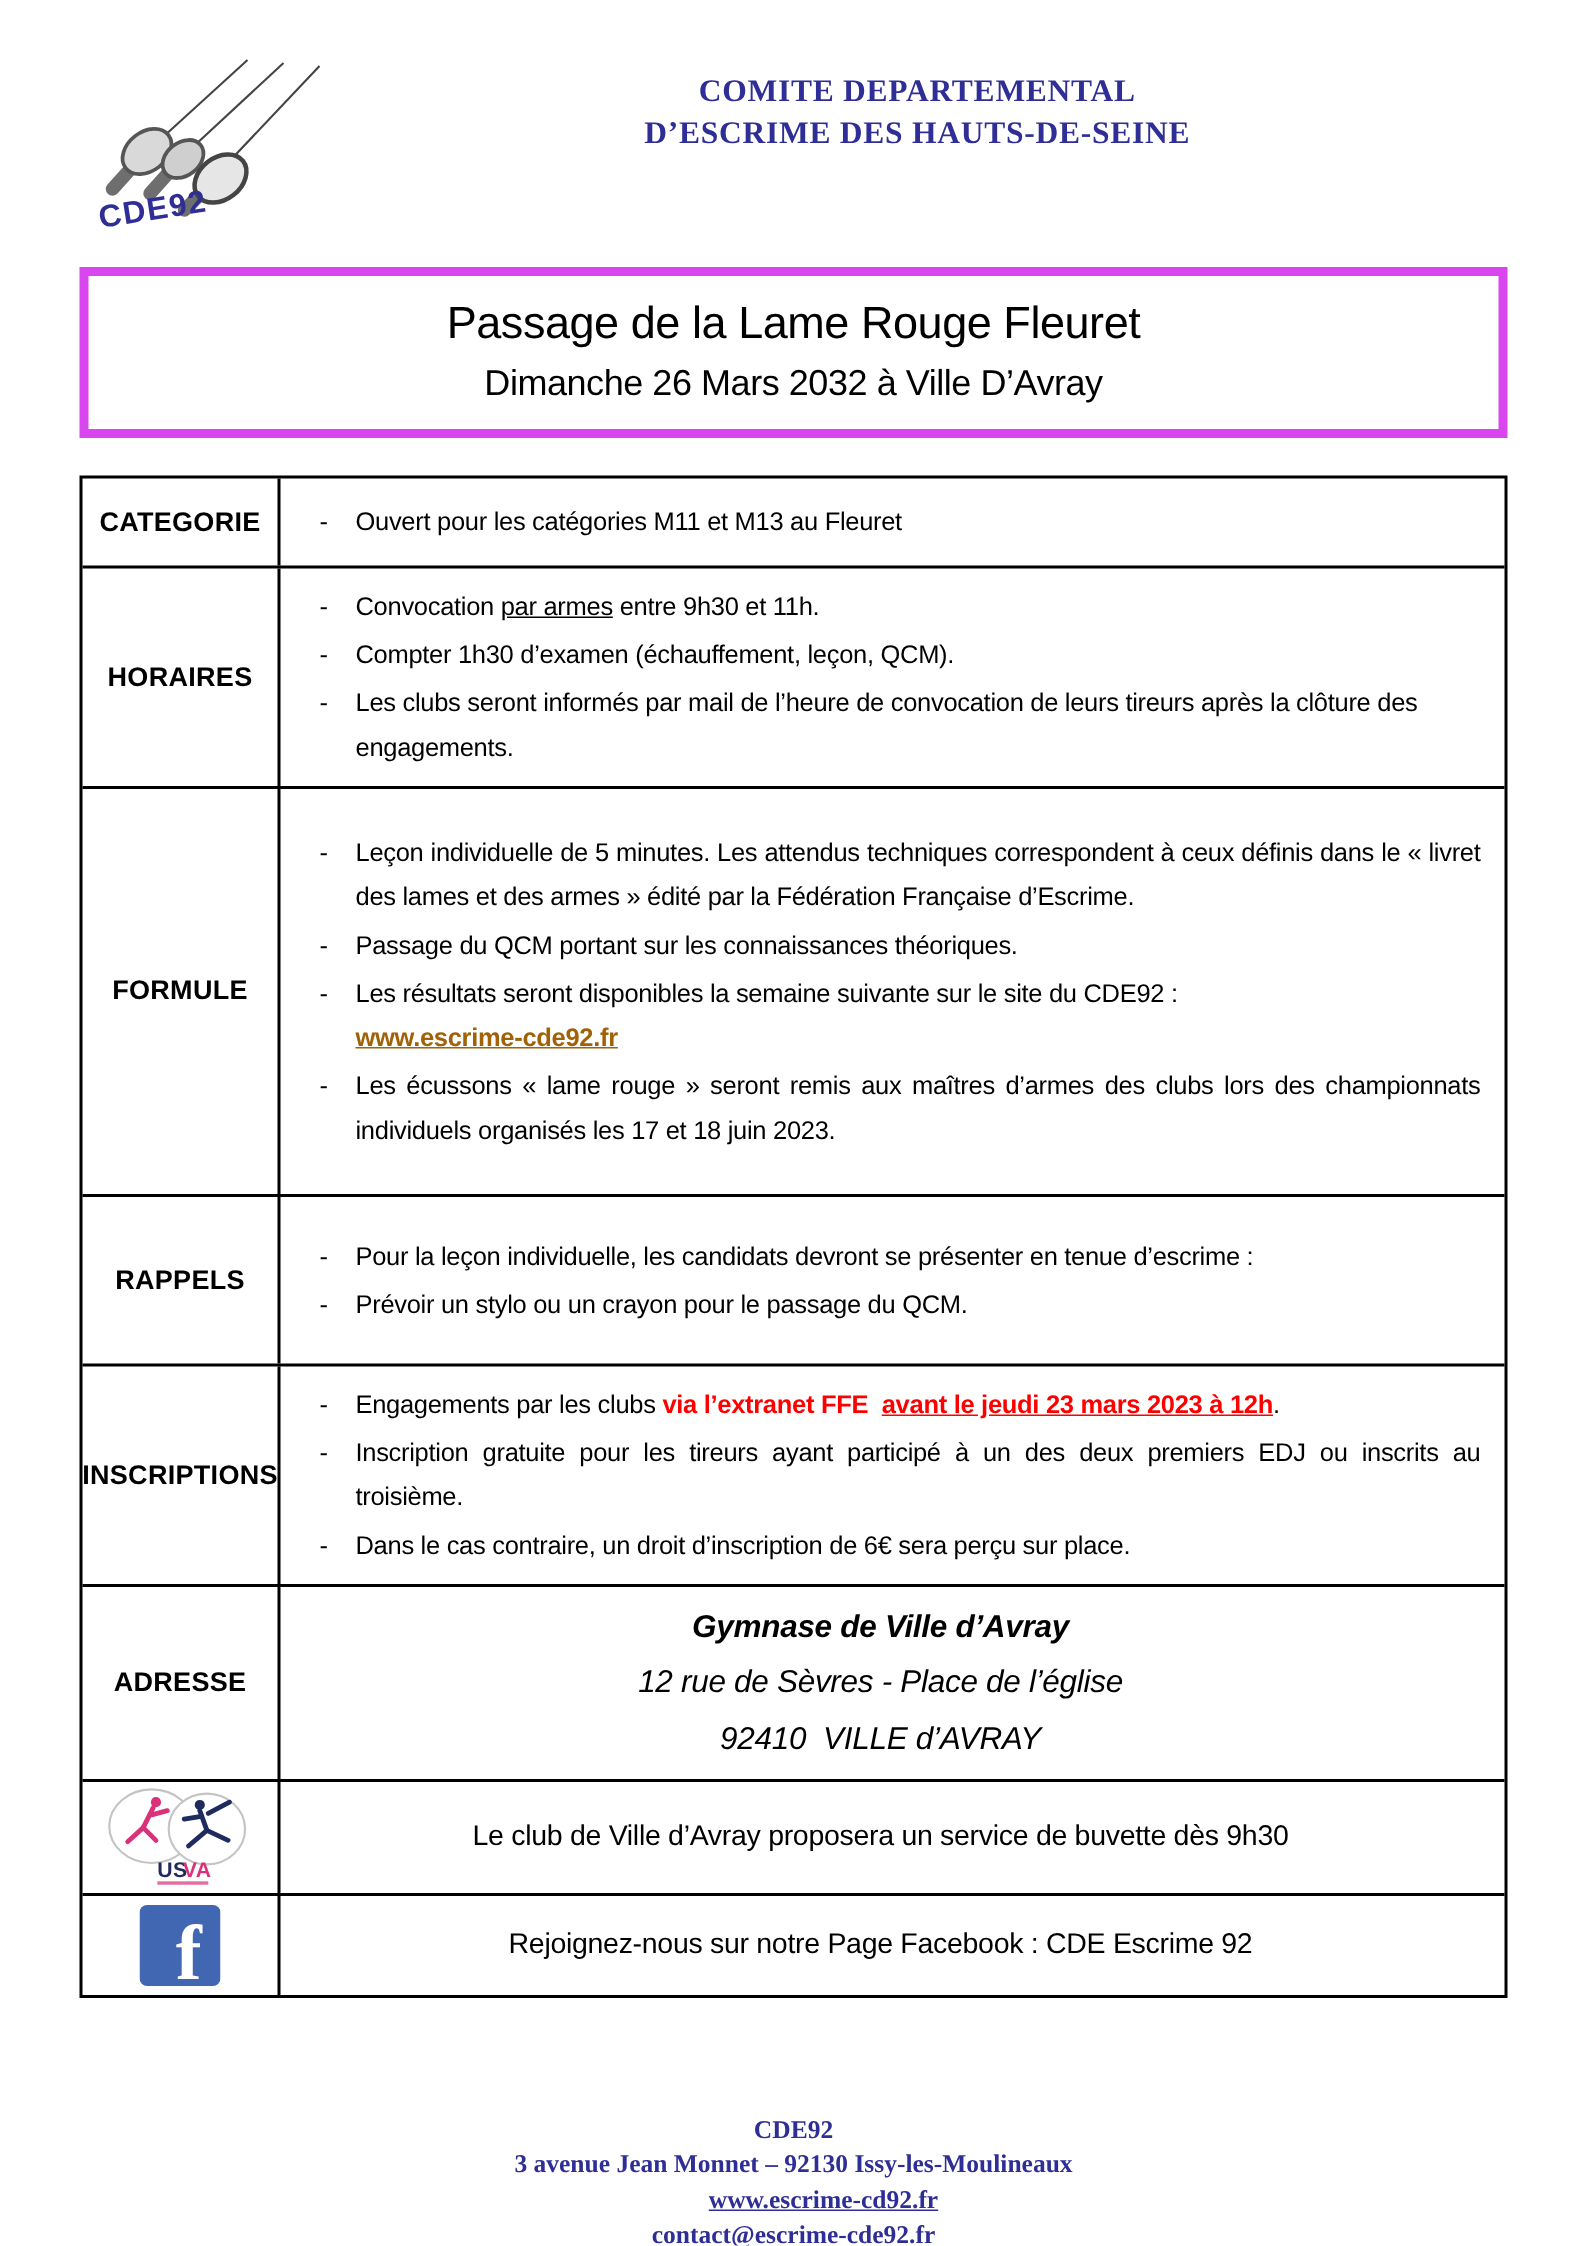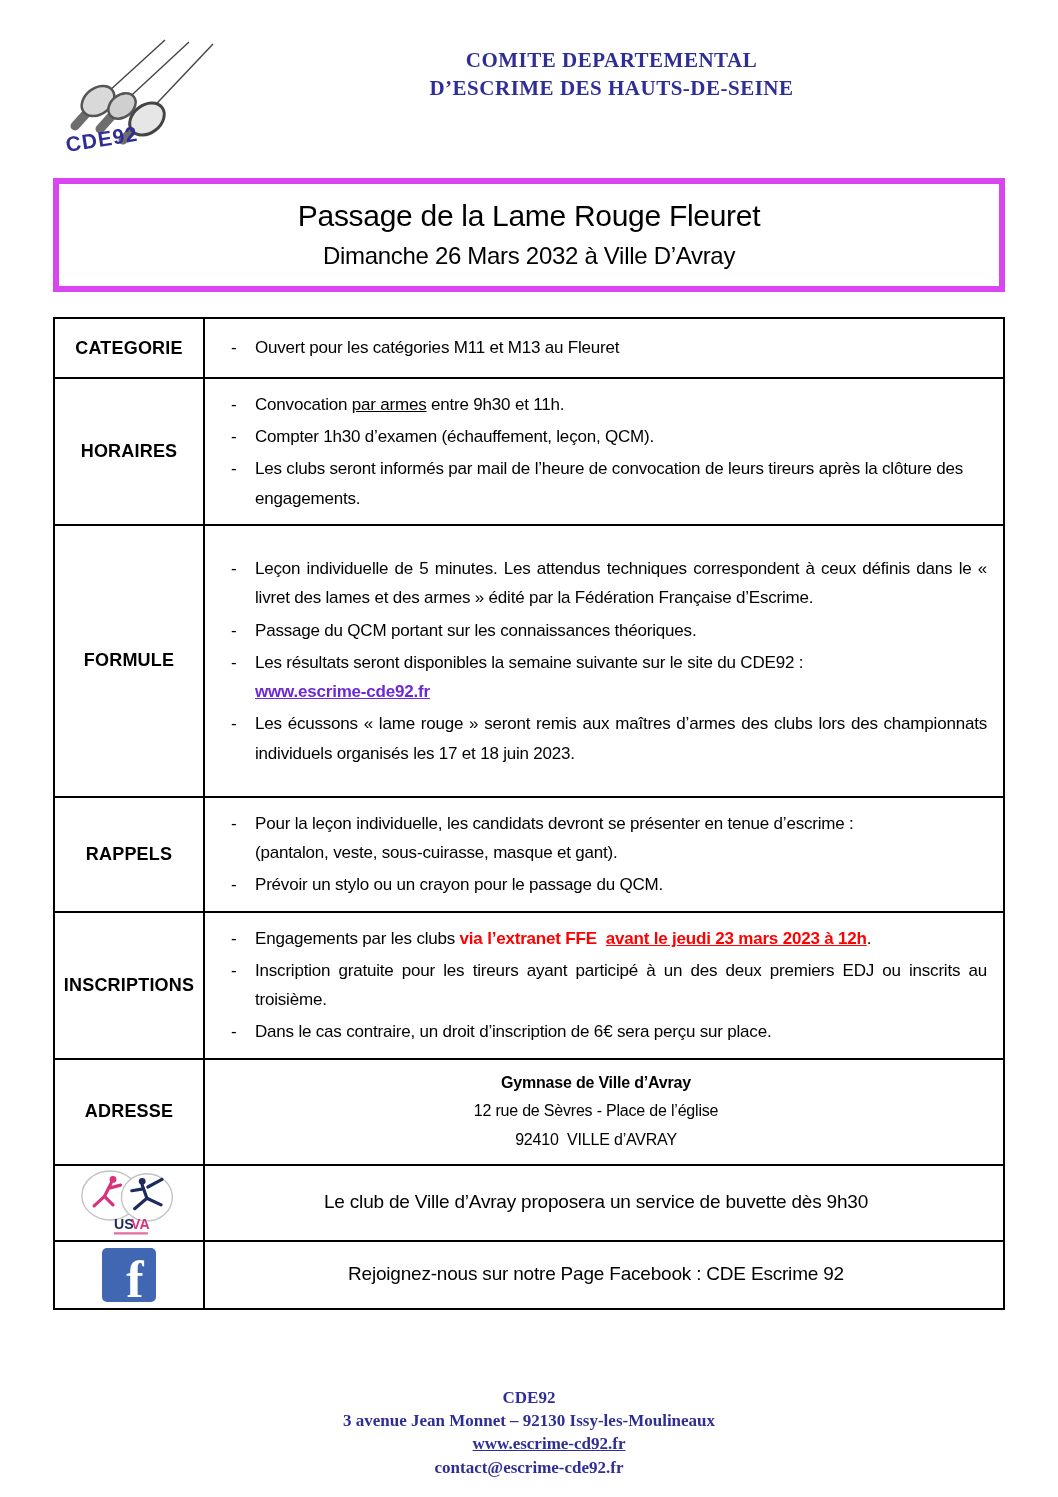--- a/index.html
+++ b/index.html
@@ -33,44 +33,44 @@
     margin-top:16px;
   }
   .event-title { font-size:30px; letter-spacing:-0.3px; }
   .event-subtitle { font-size:24px; margin-top:9px; letter-spacing:-0.3px; }
 
   
   .dtable { border:2px solid #000; margin-top:25px; }
   .trow { display:flex; border-top:2px solid #000; }
   .trow:first-child { border-top:none; }
   .tlabel {
-    width:150px; flex-shrink:0;
+    width:132px; flex-shrink:0;
     border-right:2px solid #000;
     display:flex; align-items:center; justify-content:center;
     font-weight:bold; font-size:18px; letter-spacing:0.2px;
     text-align:center; padding:4px;
   }
   .tcontent {
     flex:1; padding:8px 16px 8px 0;
     display:flex; flex-direction:column; justify-content:center;
     font-size:17px; line-height:1.72; letter-spacing:-0.2px;
   }
   ul.blist { margin:0; padding:0; list-style:none; }
   ul.blist li { position:relative; padding-left:50px; margin:3px 0; }
   ul.blist li::before { content:"-"; position:absolute; left:26px; top:0; }
   .justify { text-align:justify; }
   .block { display:block; }
   .u { text-decoration:underline; }
   .red { color:#FF0000; font-weight:bold; }
   .red-u { color:#FF0000; font-weight:bold; text-decoration:underline; }
-  .link { color:#6d28d9; font-weight:bold; text-decoration:underline; cursor:pointer; }
+  .link { color:#a16207; font-weight:bold; text-decoration:underline; cursor:pointer; }
   .bold { font-weight:bold; }
 
   .center-content { text-align:center; }
-  .adresse-line { font-size:16px; line-height:1.78; }
+  .adresse-line { font-size:21px; line-height:1.78;font-style:italic; }
   .single-line { font-size:19px; }
 
   
   .footer {
     margin-top:76px; text-align:center;
     font-family:"Liberation Serif", serif;
     font-weight:bold; color:#2E2E96;
     font-size:17px; line-height:1.38;
   }
   .footer .u { cursor:pointer;margin-left:40px; }
@@ -141,21 +141,21 @@
           <li><span>Les résultats seront disponibles la semaine suivante sur le site du CDE92 :</span><a class="link block">www.escrime-cde92.fr</a></li>
           <li class="justify"><span>Les écussons « lame rouge » seront remis aux maîtres d’armes des clubs lors des championnats individuels organisés les 17 et 18 juin 2023.</span></li>
         </ul>
       </div>
     </div>
 
     <div class="trow" style="min-height:113px">
       <div class="tlabel">RAPPELS</div>
       <div class="tcontent">
         <ul class="blist">
-          <li><span>Pour la leçon individuelle, les candidats devront se présenter en tenue d’escrime :</span><span class="block">(pantalon, veste, sous-cuirasse, masque et gant).</span></li>
+          <li><span>Pour la leçon individuelle, les candidats devront se présenter en tenue d’escrime :</span></li>
           <li><span>Prévoir un stylo ou un crayon pour le passage du QCM.</span></li>
         </ul>
       </div>
     </div>
 
     <div class="trow" style="min-height:146px">
       <div class="tlabel">INSCRIPTIONS</div>
       <div class="tcontent">
         <ul class="blist">
           <li><span>Engagements par les clubs </span><span class="red">via l’extranet FFE &nbsp;</span><span class="red-u">avant le jeudi 23 mars 2023 à 12h</span><span>.</span></li>

